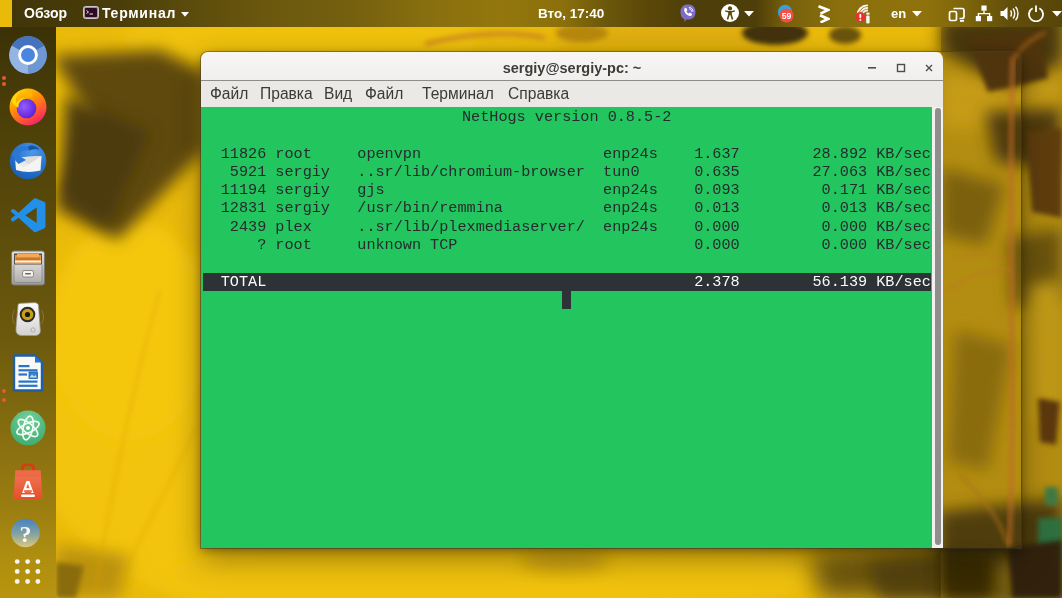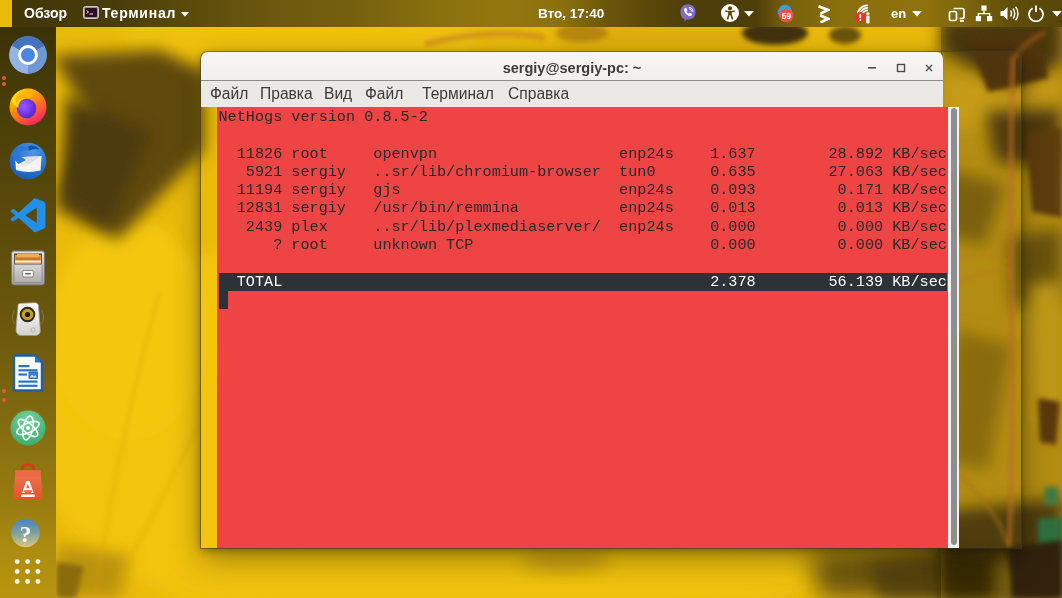--- a/index.html
+++ b/index.html
@@ -15,21 +15,21 @@
 .ddot{position:absolute;left:2px;width:4px;height:4px;border-radius:50%;background:#e4593a;}
 
 #win{position:absolute;left:201px;top:52px;width:820px;height:496px;border-radius:7px 7px 0 0;
  box-shadow:0 10px 30px rgba(0,0,0,0.38),0 2px 8px rgba(0,0,0,0.32),0 0 0 1px rgba(95,85,62,0.55);}
 #titlebar{position:absolute;left:0;top:0;width:742px;height:29px;border-radius:7px 7px 0 0;
  background:linear-gradient(#f7f6f5,#f1efed);border-bottom:1px solid #8f8b86;box-sizing:border-box;}
 #title{position:absolute;left:0;top:2px;width:742px;text-align:center;font-weight:bold;font-size:14.5px;line-height:28px;color:#3e3c39;}
 .wbtn{position:absolute;top:0;height:29px;color:#4a4843;}
 #menubar{position:absolute;left:0;top:29px;width:742px;height:26px;background:#ebe9e6;}
 .mi{position:absolute;top:0;font-size:15.6px;line-height:25px;color:#3c3a37;}
-#term{position:absolute;left:16px;top:55px;width:742px;height:441px;background:#ef4444;}
+#term{position:absolute;left:0;top:55px;width:742px;height:441px;background:#22c55e;text-align:center;}
 #scroll{position:absolute;right:0px;top:0px;width:11px;height:441px;background:#f2f1f0;}
 #thumb{position:absolute;right:2.5px;top:1px;width:6px;height:437px;background:#8e8e8c;border-radius:3px;}
 pre.t{position:absolute;left:1.5px;top:1px;margin:0;font-family:"Liberation Mono",monospace;
  font-size:15.18px;line-height:18.3px;color:#262b2f;letter-spacing:0;}
 pre.t .rev{background:#2d3236;color:#fbfbfa;}
 </style>
 </head>
 <body>
 <svg id="bg" viewBox="0 0 1062 598" preserveAspectRatio="none">
  <defs>

